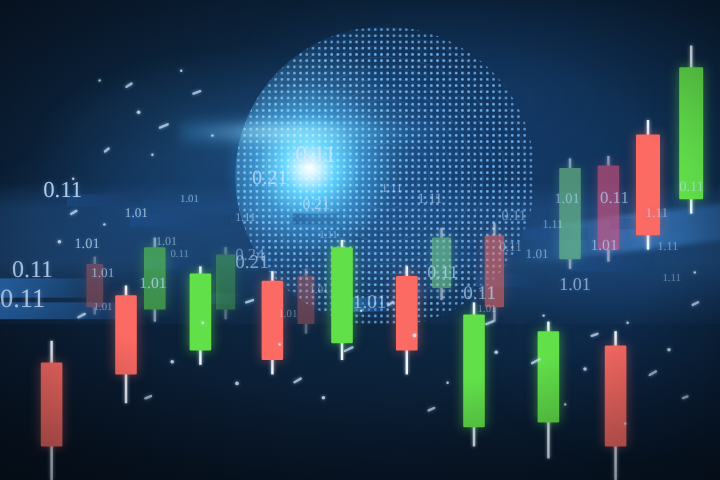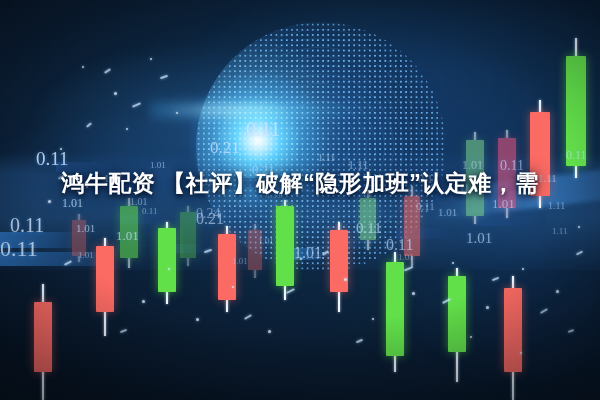--- a/index.html
+++ b/index.html
@@ -322,16 +322,15 @@
       <div class="dash" style="left: 244px; top: 316px; width: 8px; height: 2px; transform: rotate(-30deg);"></div>
       <div class="dash" style="left: 120px; top: 330px; width: 7px; height: 2px; transform: rotate(-22deg);"></div>
       <div class="dash" style="left: 64px; top: 262px; width: 8px; height: 2px; transform: rotate(-28deg);"></div>
       <div class="dash" style="left: 576px; top: 252px; width: 7px; height: 2px; transform: rotate(-26deg);"></div>
       <div class="dash" style="left: 568px; top: 330px; width: 6px; height: 2px; transform: rotate(-20deg);"></div>
     </div>
 
   <div class="layer" id="bg-vignette"></div>
 
   <div id="title">
-    <span class="l1">鸿牛配资 【社评】破解“隐形加班”认定难，需</span>
   </div>
 
 </div>
 
 </body></html>

